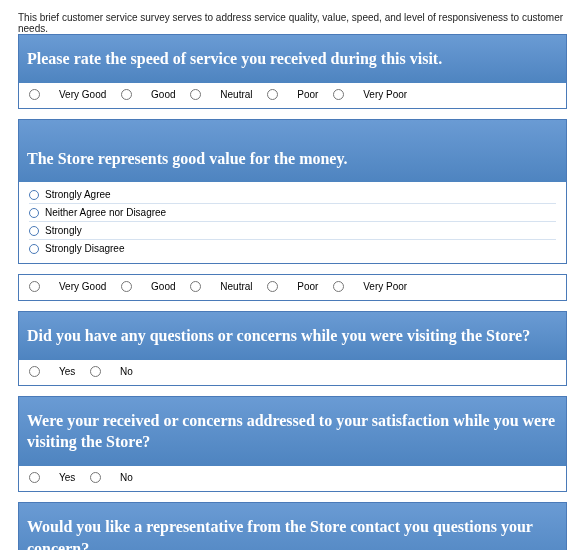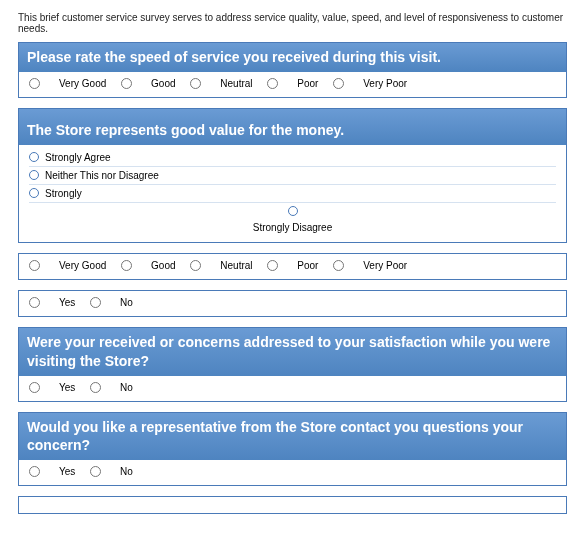--- a/index.html
+++ b/index.html
@@ -6,39 +6,39 @@
   body {
     margin: 0;
     padding: 12px 18px;
     font-family: Arial, Helvetica, sans-serif;
     background: #fff;
     width: 585px;
   }
   .intro {
     font-size: 10px;
     color: #222;
-    margin-bottom: 8px;
   }
   .question-block {
     border: 1px solid #4a7ab8;
     margin-bottom: 10px;
     background: #fff;
   }
   .question-header {
     background: #5b8fc9;
     background: linear-gradient(to bottom, #6a9bd4, #4e84c0);
     color: #fff;
-    font-size: 14px;
+    font-size: 16px;
     font-weight: bold;
-    padding: 5px 8px;
+    padding: 13px 8px;
     line-height: 1.35;
+    font-family: Liberation Serif, serif;
   }
   .question-header .subline {
     display: block;
-    margin-top: 7px;
+    margin-top: 15px;
   }
   .options-row {
     padding: 6px 10px;
     font-size: 10px;
     color: #000;
   }
   .options-row label {
     margin-right: 12px;
     display: inline-flex;
     align-items: center;
@@ -48,21 +48,21 @@
     padding: 4px 10px 6px;
   }
   .options-col .opt {
     display: flex;
     align-items: center;
     gap: 6px;
     font-size: 10px;
     padding: 3px 0;
     border-bottom: 1px solid #d6e2f0;
   }
-  .options-col .opt:last-child { border-bottom: none; flex-direction: column; }
+  .options-col .opt:last-child { border-bottom: none; }
   .radio-circle {
     width: 10px;
     height: 10px;
     border: 1px solid #4a7ab8;
     border-radius: 50%;
     display: inline-block;
     flex-shrink: 0;
     background: #fff;
   }
   .radio-native {
@@ -110,21 +110,21 @@
   <div class="question-header">
     <span class="subline">The Store represents good value for the money.</span>
   </div>
   <div class="options-col">
     <div class="opt">
         <span class="radio-circle"></span>
         <span>Strongly Agree</span>
       </div>
     <div class="opt">
         <span class="radio-circle"></span>
-        <span>Neither This nor Disagree</span>
+        <span>Neither Agree nor Disagree</span>
       </div>
     <div class="opt">
         <span class="radio-circle"></span>
         <span>Strongly</span>
       </div>
     <div class="opt">
         <span class="radio-circle"></span>
         <span>Strongly Disagree</span>
       </div>
   </div>
@@ -149,20 +149,21 @@
         <span>Poor</span>
       </label>
     <label>
         <input type="radio" name="q3" class="radio-native" style="">
         <span>Very Poor</span>
       </label>
   </div>
 </div>
 
 <div class="question-block">
+  <div class="question-header">Did you have any questions or concerns while you were visiting the Store?</div>
   <div class="options-row">
     <label>
         <input type="radio" name="q4" class="radio-native" style="">
         <span>Yes</span>
       </label>
     <label>
         <input type="radio" name="q4" class="radio-native" style="">
         <span>No</span>
       </label>
   </div>

